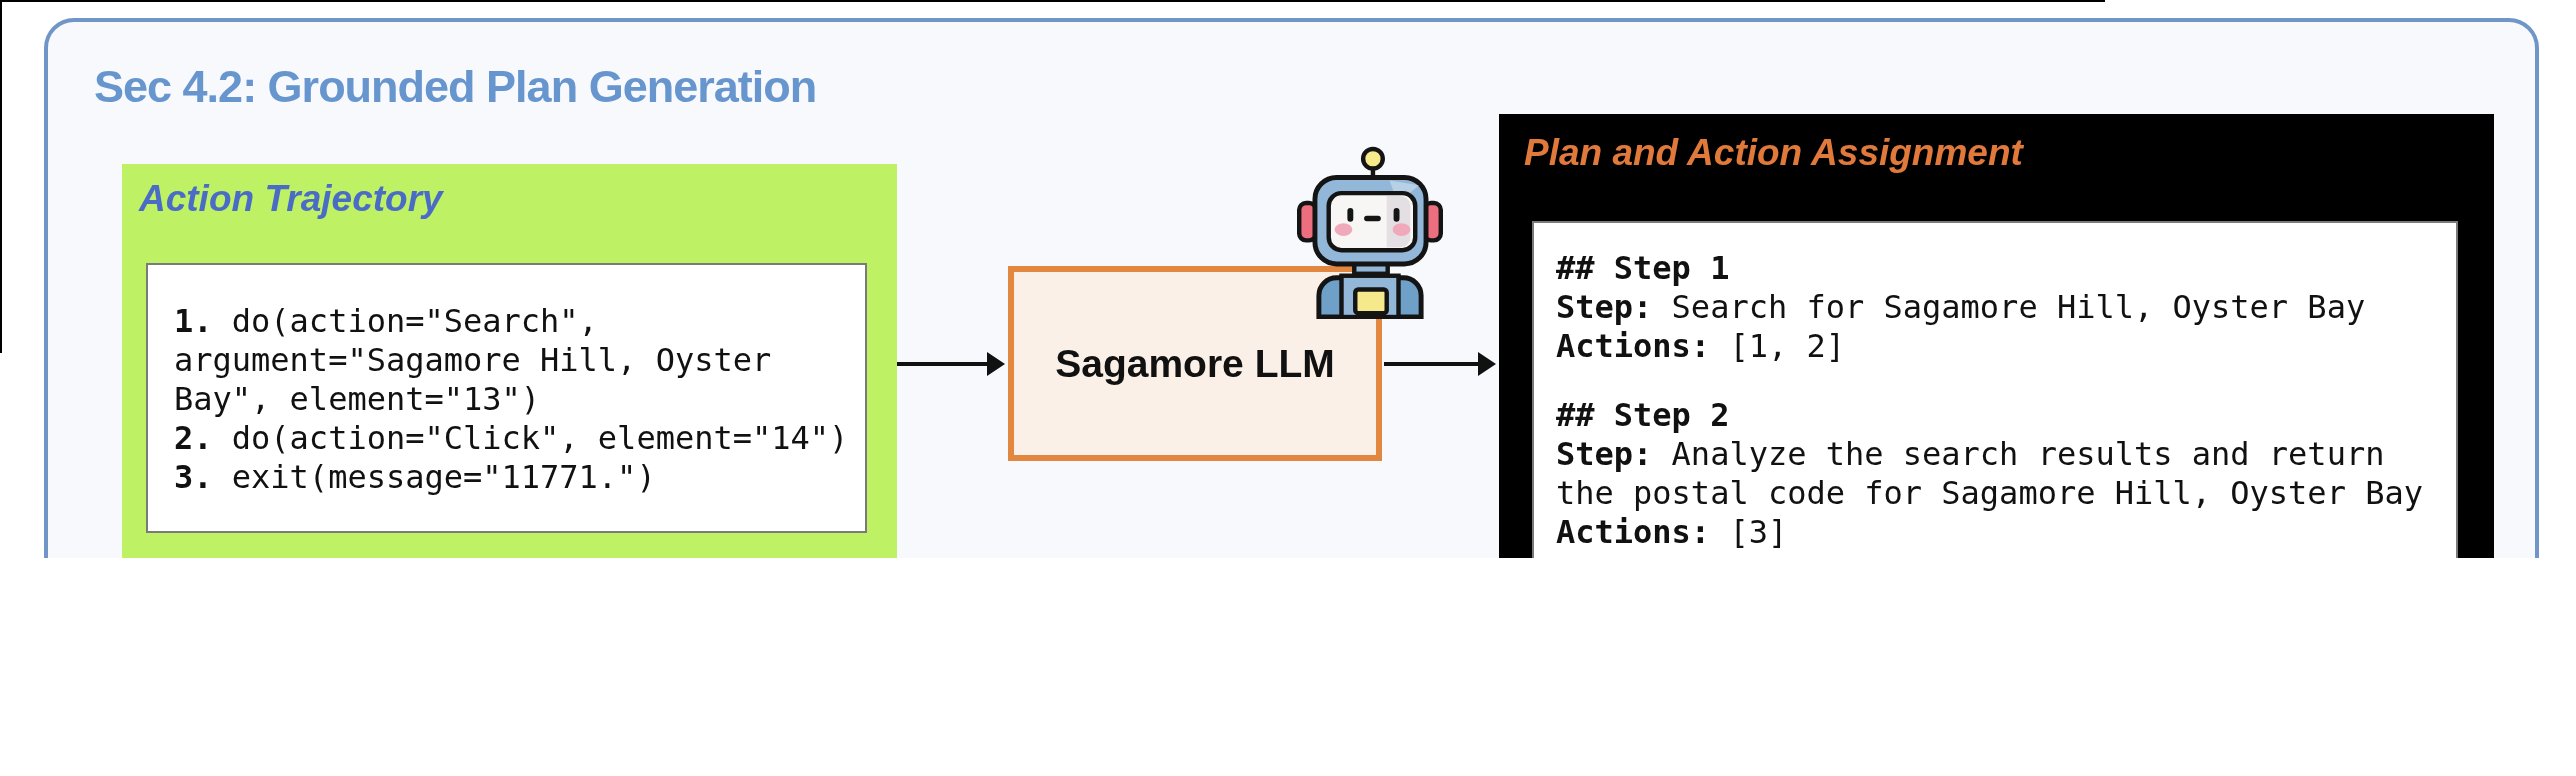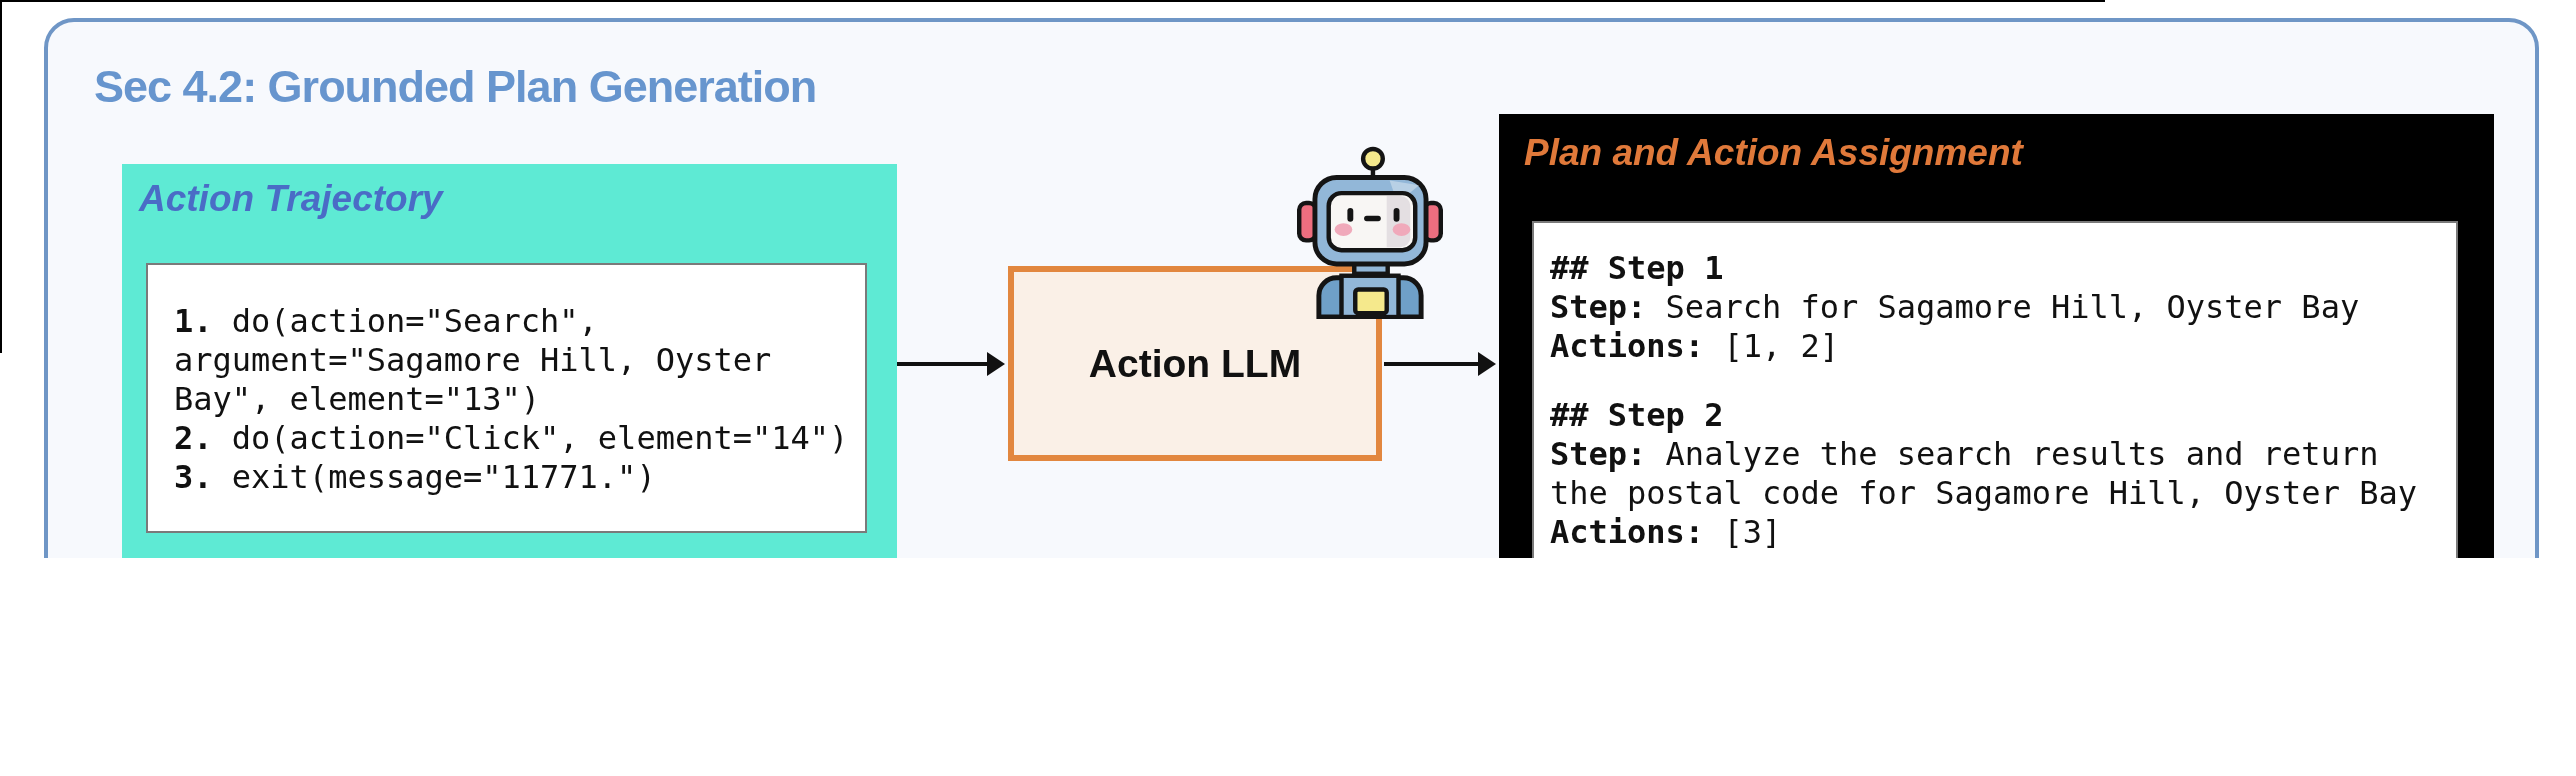--- a/index.html
+++ b/index.html
@@ -11,31 +11,31 @@
   #left-rule{left:0;top:0;width:2px;height:353px;}
 
   #frame{position:absolute;left:44px;top:18px;width:2495px;height:648px;
          box-sizing:border-box;border:4px solid #6F96C6;border-radius:30px;
          background:#F7F9FD;}
 
   #fig-title{position:absolute;left:94px;top:61px;font-size:45px;font-weight:bold;
              letter-spacing:-1px;color:#6795CE;}
 
   .panel{position:absolute;}
-  #left-panel{left:122px;top:164px;width:775px;height:403px;background:#5eead4;}
+  #left-panel{left:122px;top:164px;width:775px;height:403px;background:#bef264;}
   #right-panel{left:1499px;top:114px;width:995px;height:499px;background:#000000;}
 
   .panel-label{position:absolute;font-weight:bold;font-style:italic;font-size:37px;}
   #left-label{left:17px;top:14px;color:#4A6CC6;}
   #right-label{left:25px;top:18px;color:#E0793A;}
 
   .codebox{position:absolute;background:#ffffff;border:2px solid #7A7A7A;
            box-sizing:border-box;color:#111;}
   #left-codebox{left:24px;top:99px;width:721px;height:270px;padding:37px 16px 0 26px;}
-  #right-codebox{left:33px;top:107px;width:926px;height:355px;padding:26px 18px 0 16px;}
+  #right-codebox{left:33px;top:107px;width:926px;height:355px;padding:26px 18px 0 22px;}
 
   .code{font-family:"DejaVu Sans Mono",monospace;font-size:32px;line-height:39px;
         white-space:pre;}
   .code .cb{font-weight:bold;}
   .code .blank{height:30px;}
 
   .arrow-line{position:absolute;height:4px;background:#111;}
   #arrow1-line{left:897px;top:362px;width:95px;}
   #arrow2-line{left:1384px;top:362px;width:99px;}
   .arrow-head{position:absolute;width:0;height:0;
@@ -69,21 +69,21 @@
 
   <div id="left-panel" class="panel">
     <div id="left-label" class="panel-label">Action Trajectory</div>
     <div id="left-codebox" class="codebox code"><div><span class="cb">1.</span><span> do(action="Search",</span></div><div><span>argument="Sagamore Hill, Oyster</span></div><div><span>Bay", element="13")</span></div><div><span class="cb">2.</span><span> do(action="Click", element="14")</span></div><div><span class="cb">3.</span><span> exit(message="11771.")</span></div></div>
   </div>
 
   <div id="arrow1-line" class="arrow-line"></div>
   <div id="arrow1-head" class="arrow-head"></div>
 
   <div id="teacher-box">
-    <div id="teacher-label">Action LLM</div>
+    <div id="teacher-label">Sagamore LLM</div>
   </div>
 
   <svg id="robot" viewBox="0 0 152 178" xmlns="http://www.w3.org/2000/svg">
 
     <line x1="79" y1="24" x2="79" y2="38" stroke="#141414" stroke-width="4.5"></line>
     <circle cx="79" cy="15" r="10" fill="#F5E98C" stroke="#141414" stroke-width="4.5"></circle>
 
     <rect x="4" y="60" width="17" height="38" rx="7" fill="#ED6E7F" stroke="#141414" stroke-width="4.5"></rect>
     <rect x="131" y="60" width="17" height="38" rx="7" fill="#ED6E7F" stroke="#141414" stroke-width="4.5"></rect>
 

